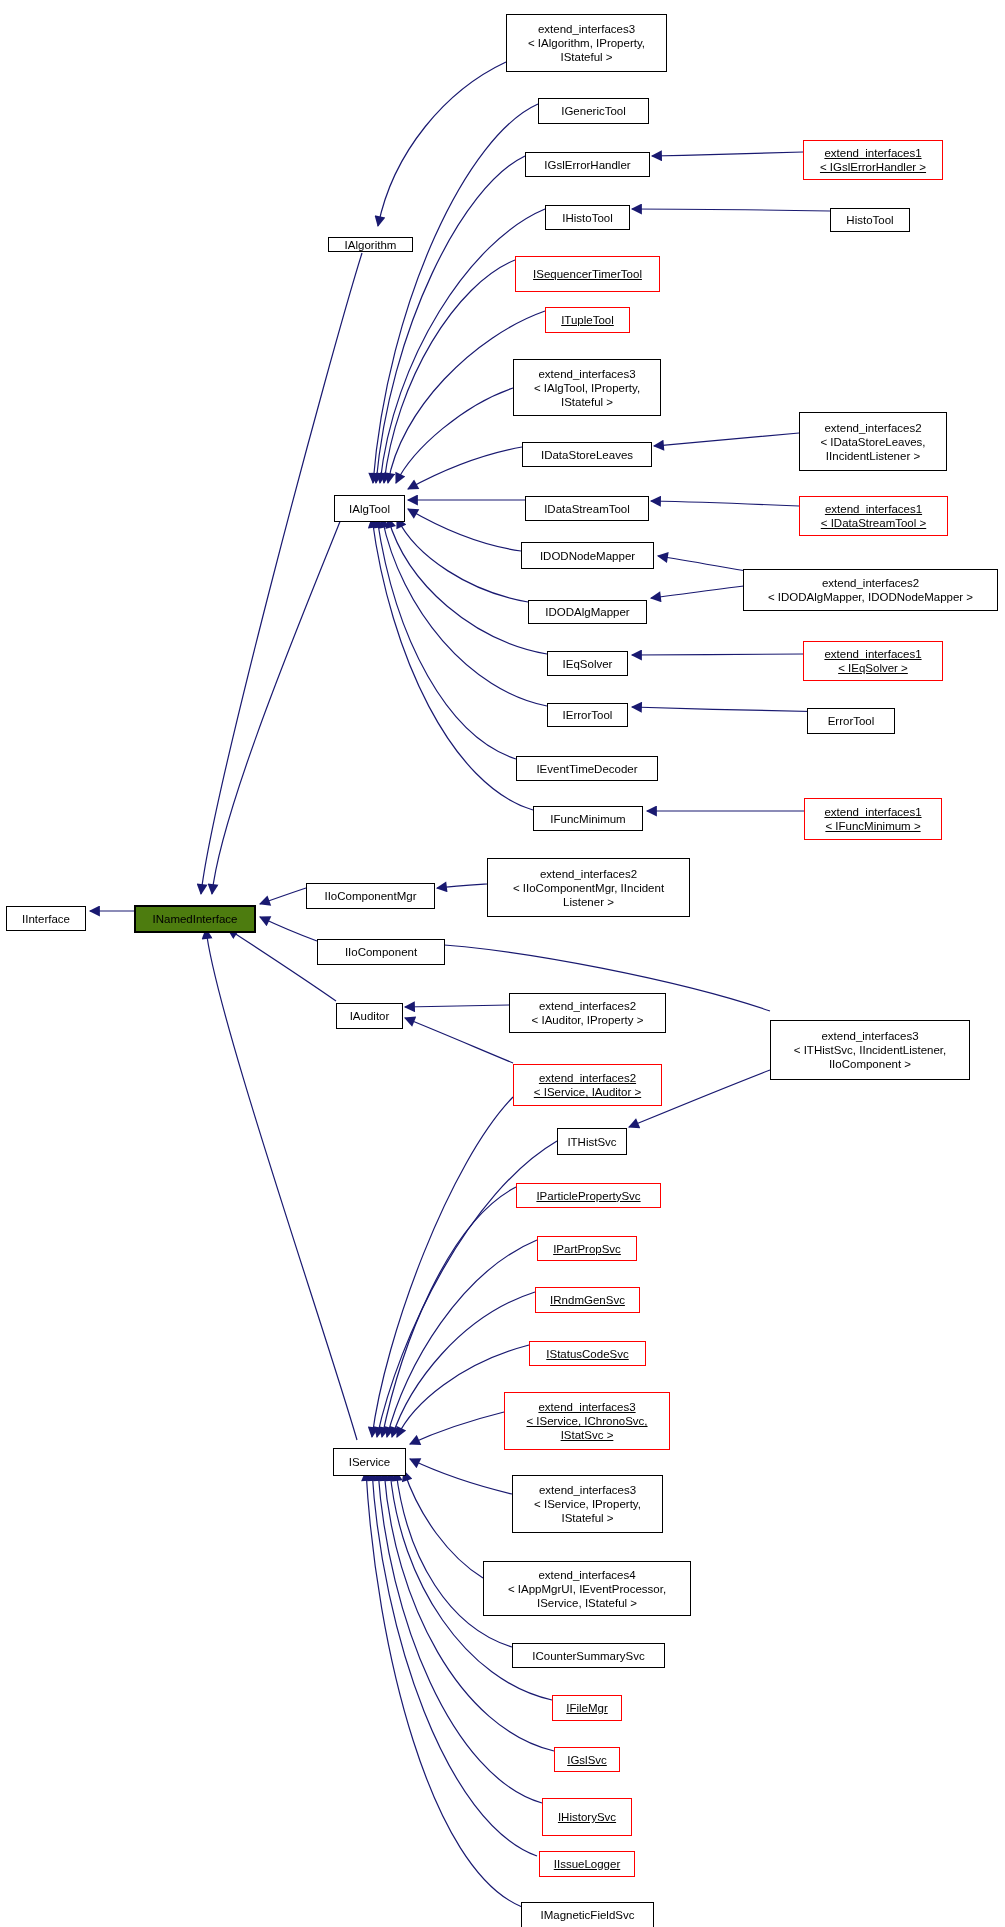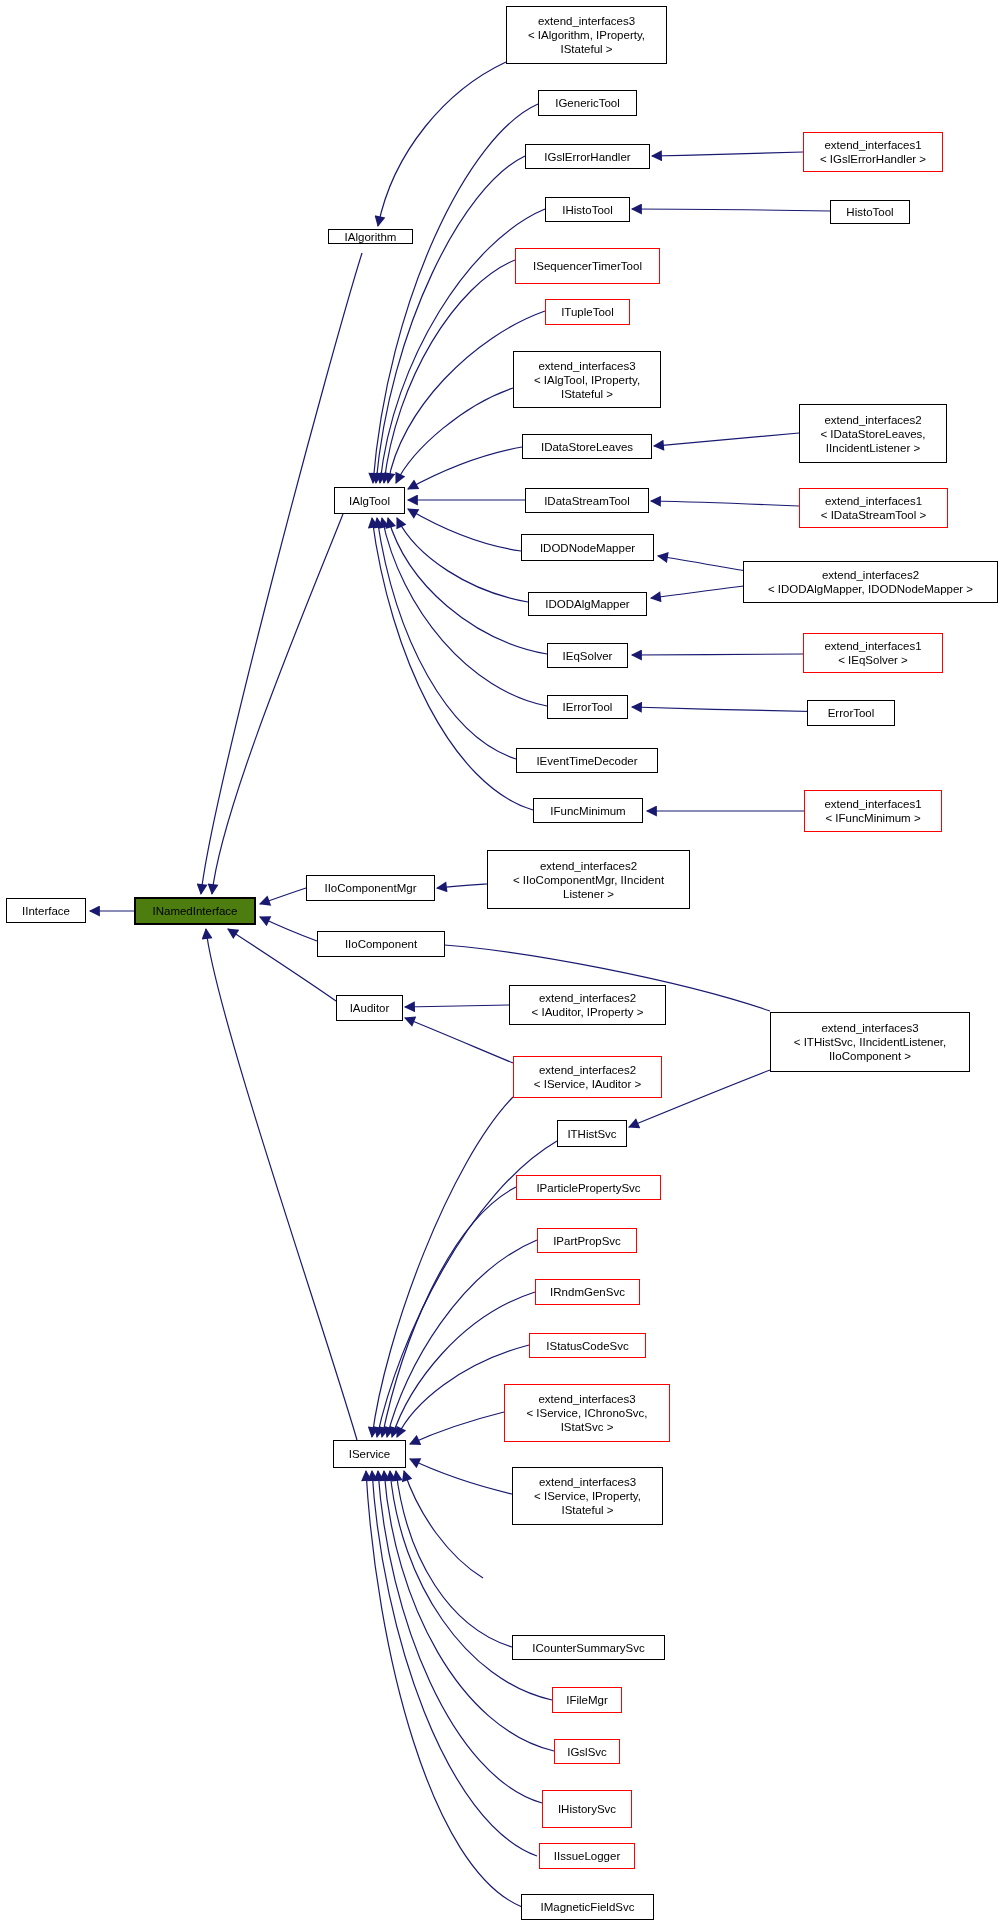--- a/index.html
+++ b/index.html
@@ -14,22 +14,23 @@
     position:absolute;z-index:2;
     box-sizing:border-box;
     background:#ffffff;
     border:1px solid #000000;
     color:#000000;
     font-size:11.5px;line-height:14px;
     display:flex;align-items:center;justify-content:center;
     text-align:center;white-space:pre-line;
     cursor:pointer;
     overflow:hidden;
+    margin-top:8px;
   }
-  .node.red{border-color:#ff0000;}
+  .node.red{border-color:#ff0000;text-decoration:underline;}
   .node.current{background:#4d7c0f;border-width:2px;}
 </style>
 </head>
 <body>
 
 <div class="canvas">
 
   <svg class="edges" width="1005" height="1927" viewBox="0 0 1005 1927">
     <defs>
       <marker id="arr" viewBox="0 0 10 10" refX="9" refY="5" markerWidth="13" markerHeight="11" orient="auto" markerUnits="userSpaceOnUse">
@@ -95,21 +96,21 @@
   <div class="node current" style="left:134px;top:897px;width:122px;height:28px">INamedInterface</div>
   <div class="node" style="left:328px;top:229px;width:85px;height:15px">IAlgorithm</div>
   <div class="node" style="left:334px;top:487px;width:71px;height:27px">IAlgTool</div>
   <div class="node" style="left:306px;top:875px;width:129px;height:26px">IIoComponentMgr</div>
   <div class="node" style="left:317px;top:931px;width:128px;height:26px">IIoComponent</div>
   <div class="node" style="left:336px;top:995px;width:67px;height:26px">IAuditor</div>
   <div class="node" style="left:333px;top:1440px;width:73px;height:28px">IService</div>
   <div class="node" style="left:506px;top:6px;width:161px;height:58px">extend_interfaces3
 &lt; IAlgorithm, IProperty,
 IStateful &gt;</div>
-  <div class="node" style="left:538px;top:90px;width:99px;height:26px">IGenericTool</div>
+  <div class="node" style="left:538px;top:90px;width:111px;height:26px">IGenericTool</div>
   <div class="node" style="left:525px;top:144px;width:125px;height:25px">IGslErrorHandler</div>
   <div class="node" style="left:545px;top:197px;width:85px;height:25px">IHistoTool</div>
   <div class="node red" style="left:515px;top:248px;width:145px;height:36px">ISequencerTimerTool</div>
   <div class="node red" style="left:545px;top:299px;width:85px;height:26px">ITupleTool</div>
   <div class="node" style="left:513px;top:351px;width:148px;height:57px">extend_interfaces3
 &lt; IAlgTool, IProperty,
 IStateful &gt;</div>
   <div class="node" style="left:522px;top:434px;width:130px;height:25px">IDataStoreLeaves</div>
   <div class="node" style="left:525px;top:488px;width:124px;height:25px">IDataStreamTool</div>
   <div class="node" style="left:521px;top:534px;width:133px;height:27px">IDODNodeMapper</div>
@@ -129,20 +130,23 @@
   <div class="node red" style="left:516px;top:1175px;width:145px;height:25px">IParticlePropertySvc</div>
   <div class="node red" style="left:537px;top:1228px;width:100px;height:25px">IPartPropSvc</div>
   <div class="node red" style="left:535px;top:1279px;width:105px;height:26px">IRndmGenSvc</div>
   <div class="node red" style="left:529px;top:1333px;width:117px;height:25px">IStatusCodeSvc</div>
   <div class="node red" style="left:504px;top:1384px;width:166px;height:58px">extend_interfaces3
 &lt; IService, IChronoSvc,
 IStatSvc &gt;</div>
   <div class="node" style="left:512px;top:1467px;width:151px;height:58px">extend_interfaces3
 &lt; IService, IProperty,
 IStateful &gt;</div>
+  <div class="node" style="left:483px;top:1553px;width:208px;height:55px">extend_interfaces4
+&lt; IAppMgrUI, IEventProcessor,
+IService, IStateful &gt;</div>
   <div class="node" style="left:512px;top:1635px;width:153px;height:25px">ICounterSummarySvc</div>
   <div class="node red" style="left:552px;top:1687px;width:70px;height:26px">IFileMgr</div>
   <div class="node red" style="left:554px;top:1739px;width:66px;height:25px">IGslSvc</div>
   <div class="node red" style="left:542px;top:1790px;width:90px;height:38px">IHistorySvc</div>
   <div class="node red" style="left:539px;top:1843px;width:96px;height:26px">IIssueLogger</div>
   <div class="node" style="left:521px;top:1894px;width:133px;height:26px">IMagneticFieldSvc</div>
   <div class="node red" style="left:803px;top:132px;width:140px;height:40px">extend_interfaces1
 &lt; IGslErrorHandler &gt;</div>
   <div class="node" style="left:830px;top:200px;width:80px;height:24px">HistoTool</div>
   <div class="node" style="left:799px;top:404px;width:148px;height:59px">extend_interfaces2

